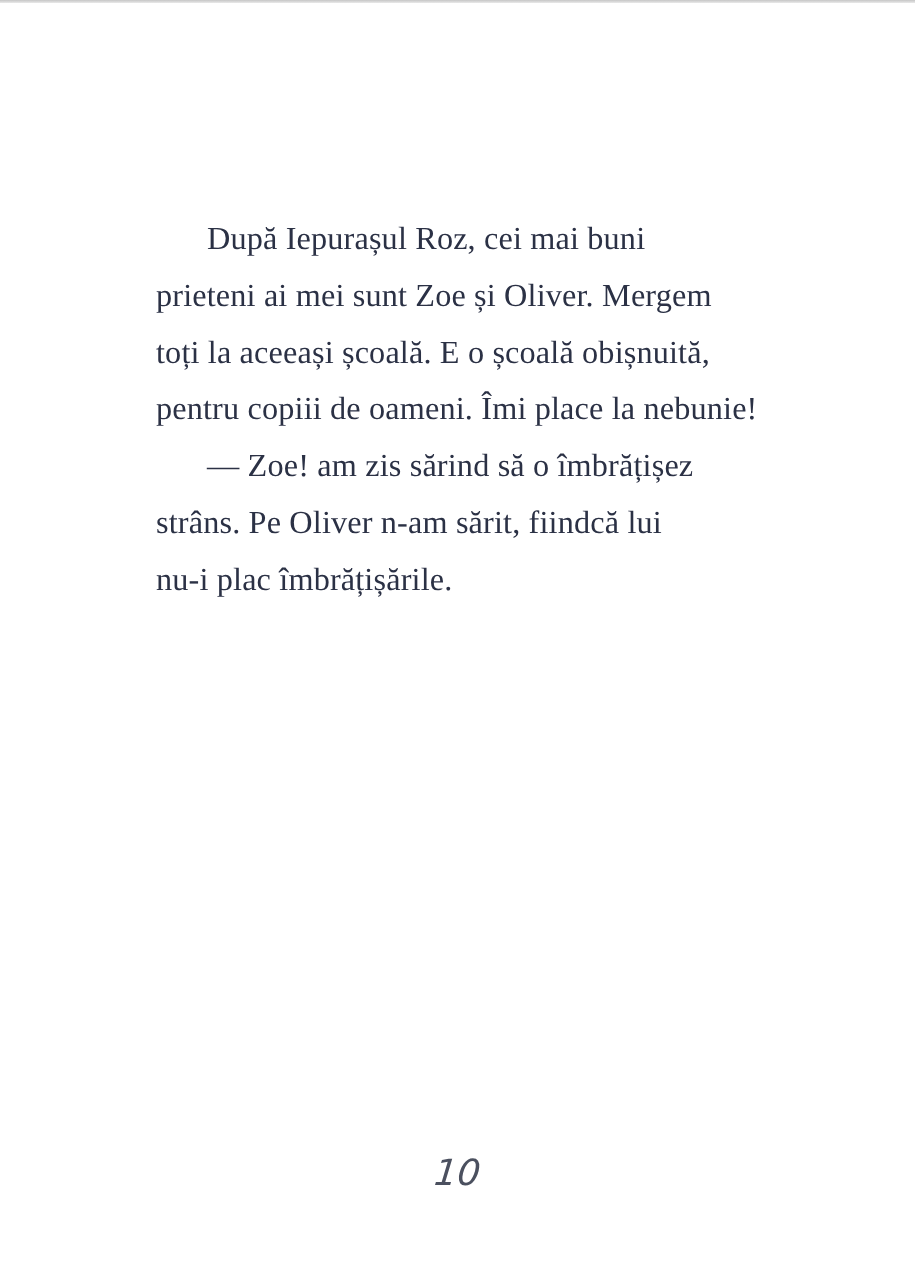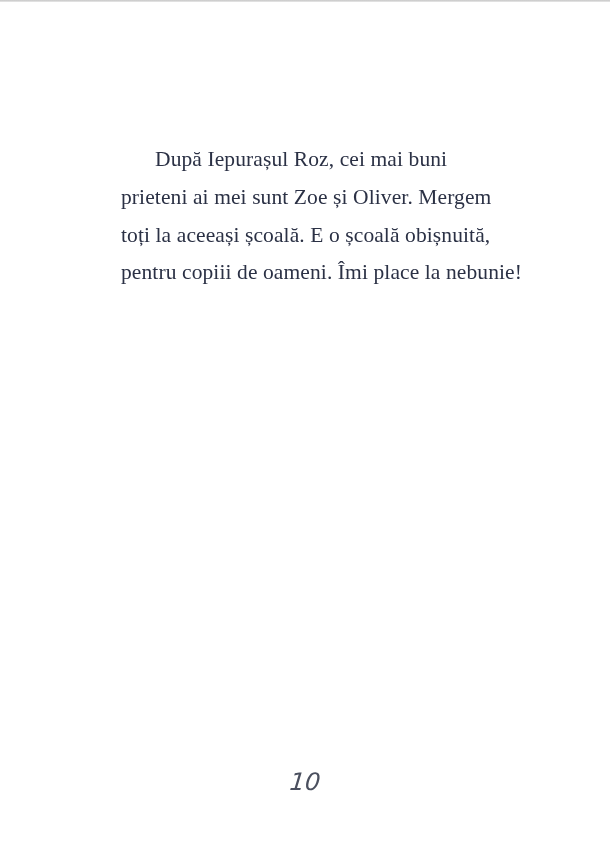--- a/index.html
+++ b/index.html
@@ -32,21 +32,20 @@
   }
   .text-block {
     position: absolute;
     left: 104px;
     top: 141px;
     width: 440px;
     color: var(--text);
     font-size: 21.5px;
     line-height: 37.8px;
     letter-spacing: 0.1px;
-    margin-left: 17px;
   }
   .paragraph {
     white-space: pre;
     text-indent: 34px;
   }
   .page-number {
     position: absolute;
     top: 768px;
     left: 0;
     width: 610px;
@@ -62,16 +61,19 @@
 <body>
 
 <div class="page">
   <div class="top-edge"></div>
 
   <div class="text-block">
     <div class="paragraph">După Iepurașul Roz, cei mai buni
 prieteni ai mei sunt Zoe și Oliver. Mergem
 toți la aceeași școală. E o școală obișnuită,
 pentru copiii de oameni. Îmi place la nebunie!</div>
+    <div class="paragraph">— Zoe! am zis sărind să o îmbrățișez
+strâns. Pe Oliver n-am sărit, fiindcă lui
+nu-i plac îmbrățișările.</div>
   </div>
 
   <div class="page-number">10</div>
 </div>
 
 </body></html>

